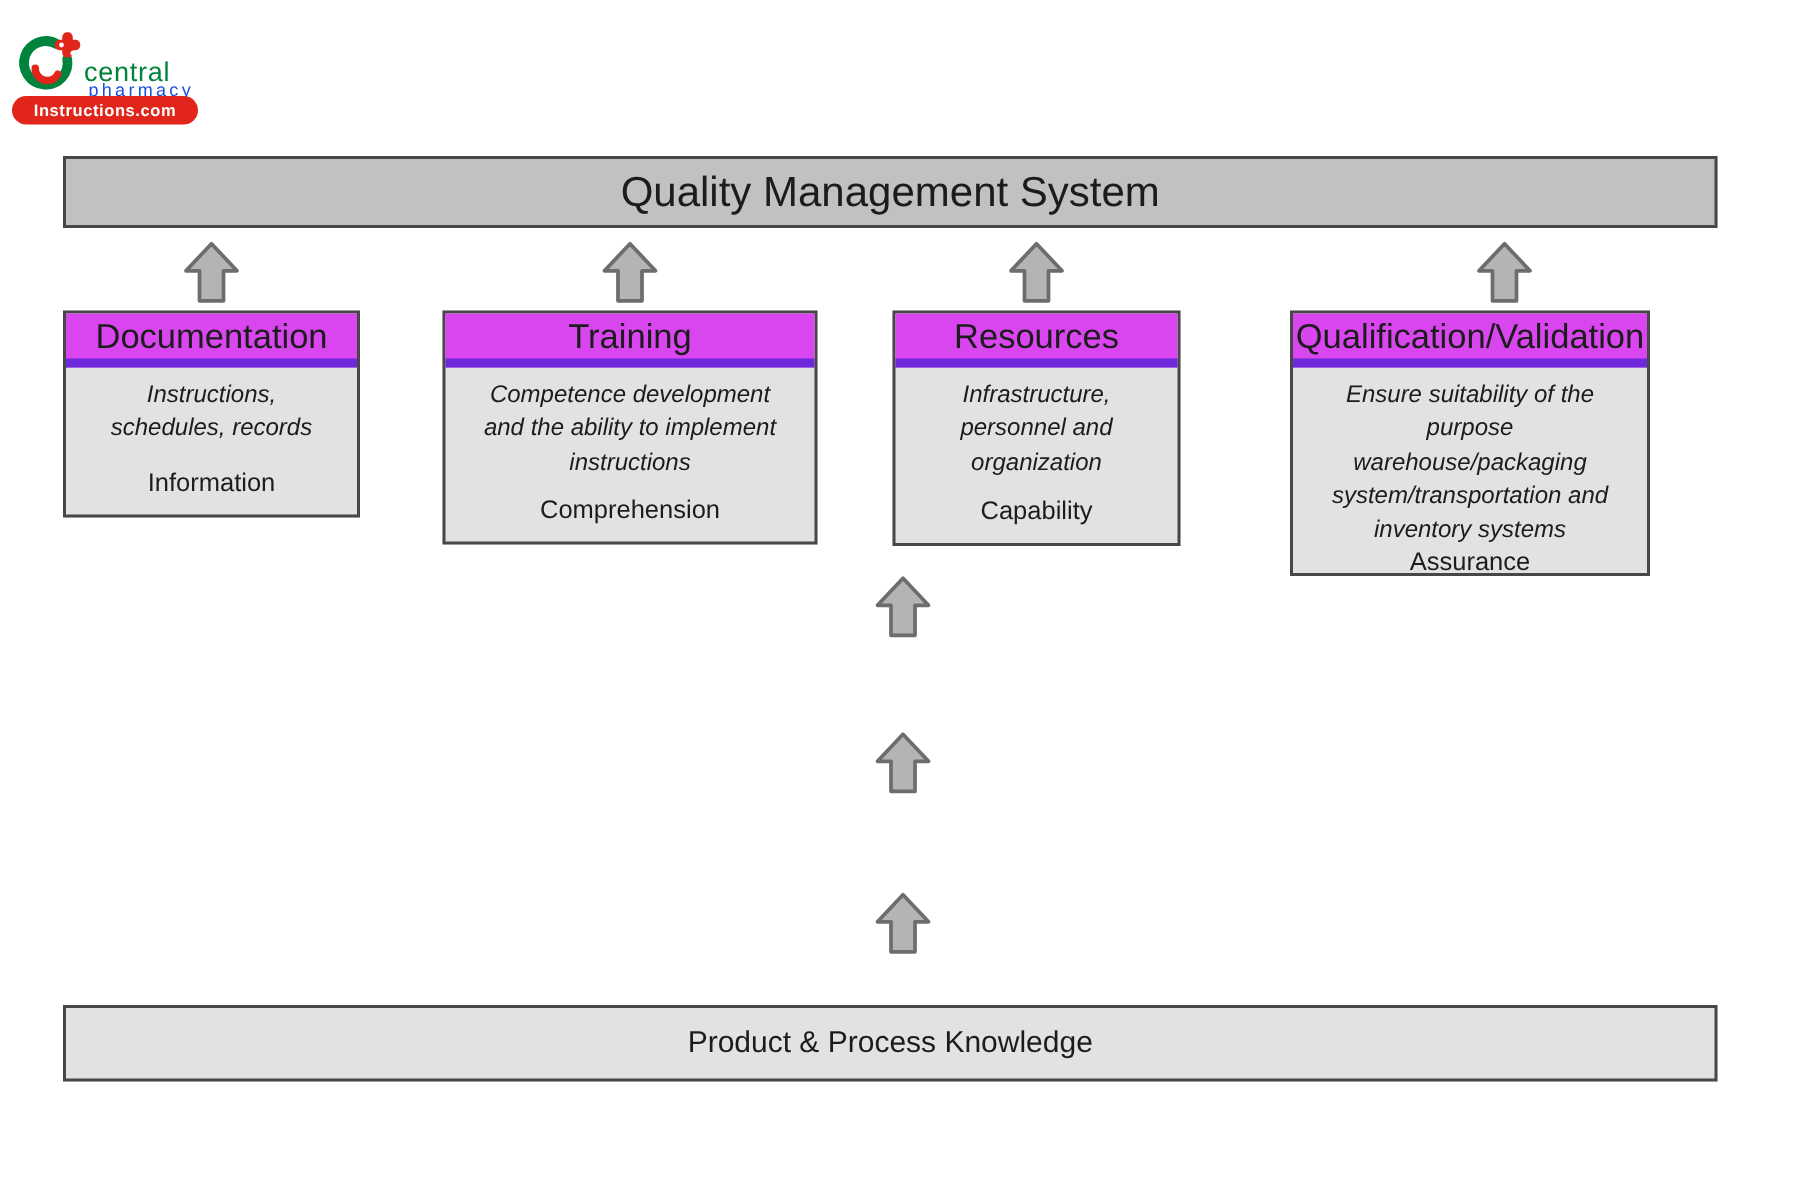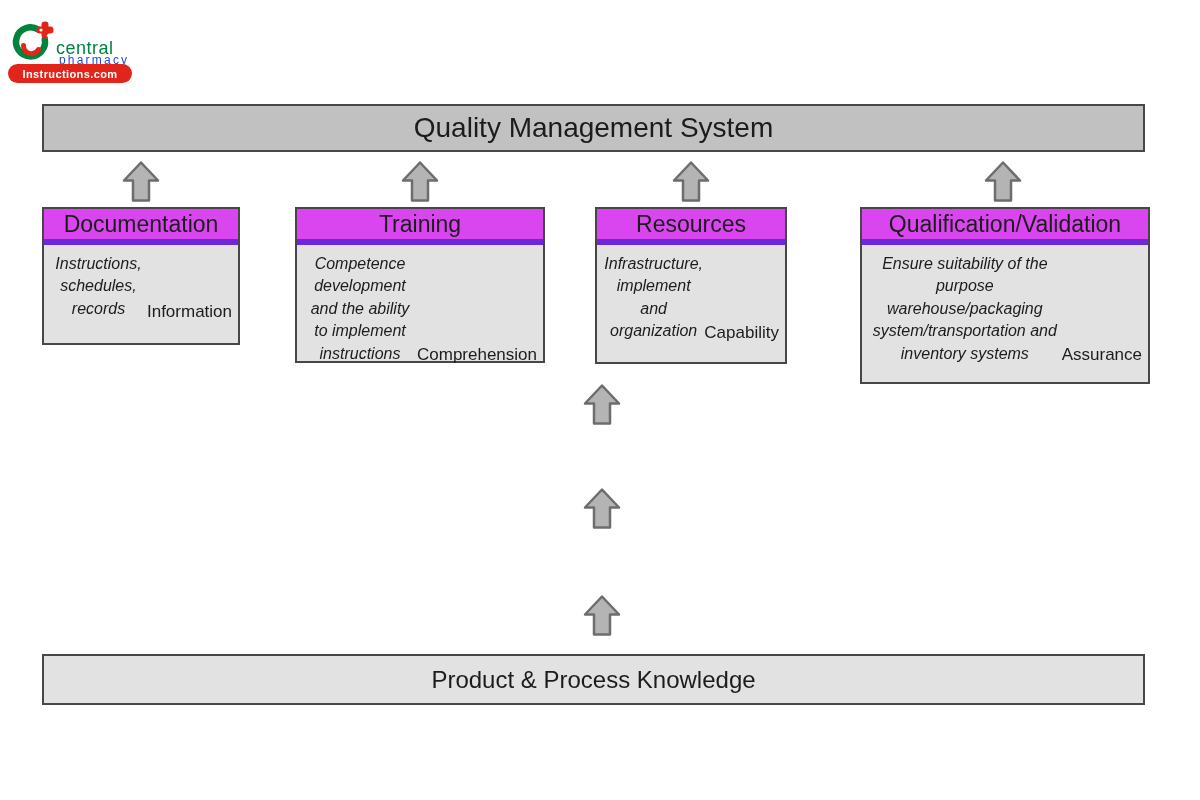--- a/index.html
+++ b/index.html
@@ -38,57 +38,57 @@
     position: absolute; left: 42px; width: 1103px;
     border: 2px solid #474747;
     display: flex; align-items: center; justify-content: center;
     text-align: center;
   }
   .bar-medium { background: #c1c1c1; }
   .bar-light  { background: #e2e2e2; }
   .bar-title  { top: 104px; height: 48px; font-size: 28px; }
   .bar-mitigation { top: 430px; height: 52px; font-size: 24px; }
   .bar-risk       { top: 533px; height: 52px; font-size: 24px; }
-  .bar-product    { top: 654px; height: 51px; font-size: 24px; }
+  .bar-product    { top: 670px; height: 51px; font-size: 20px; }
 
   
   .pillar {
     position: absolute; top: 207px;
     border: 2px solid #474747;
     background: #e2e2e2;
     display: flex; flex-direction: column;
   }
   .pillar-header {
     background: #d946ef;
     border-bottom: 6px solid #6d28d9;
     height: 36px; flex: 0 0 36px;
     display: flex; align-items: center; justify-content: center;
     font-size: 23px;
   }
   .pillar-body {
     flex: 1 1 auto;
-    display: flex; flex-direction: row; align-items: flex-start;
-    padding: 8px 6px 21px 6px;
+    display: flex; flex-direction: column; align-items: center;
+    padding: 8px 6px 11px 6px;
   }
   .pillar-desc {
     font-style: italic;
     font-size: 16px;
     line-height: 1.4;
     text-align: center;
     white-space: pre-line;
   }
   .pillar-keyword {
     margin-top: auto;
     font-size: 17px;
     text-align: center;
   }
   .pillar-doc  { left: 42px;  width: 198px; height: 138px; }
   .pillar-trn  { left: 295px; width: 250px; height: 156px; }
   .pillar-res  { left: 595px; width: 192px; height: 157px; }
-  .pillar-qual { left: 860px; width: 290px; height: 177px; }
+  .pillar-qual { left: 860px; width: 240px; height: 177px; }
 
   
   .arrow { position: absolute; width: 40px; height: 45px; }
   .arrow polygon { fill: #b4b4b4; stroke: #6d6d6d; stroke-width: 2.5; stroke-linejoin: round; }
   .arr-top1 { left: 121px; top: 159px; }
   .arr-top2 { left: 400px; top: 159px; }
   .arr-top3 { left: 671px; top: 159px; }
   .arr-top4 { left: 983px; top: 159px; }
   .arr-mid1 { left: 582px; top: 382px; }
   .arr-mid2 { left: 582px; top: 486px; }
@@ -148,21 +148,21 @@
 and the ability to implement
 instructions</div>
       <div class="pillar-keyword">Comprehension</div>
     </div>
   </div>
 
   <div class="pillar pillar-res">
     <div class="pillar-header">Resources</div>
     <div class="pillar-body">
       <div class="pillar-desc">Infrastructure,
-implement and
+personnel and
 organization</div>
       <div class="pillar-keyword">Capability</div>
     </div>
   </div>
 
   <div class="pillar pillar-qual">
     <div class="pillar-header">Qualification/Validation</div>
     <div class="pillar-body">
       <div class="pillar-desc">Ensure suitability of the purpose
 warehouse/packaging

